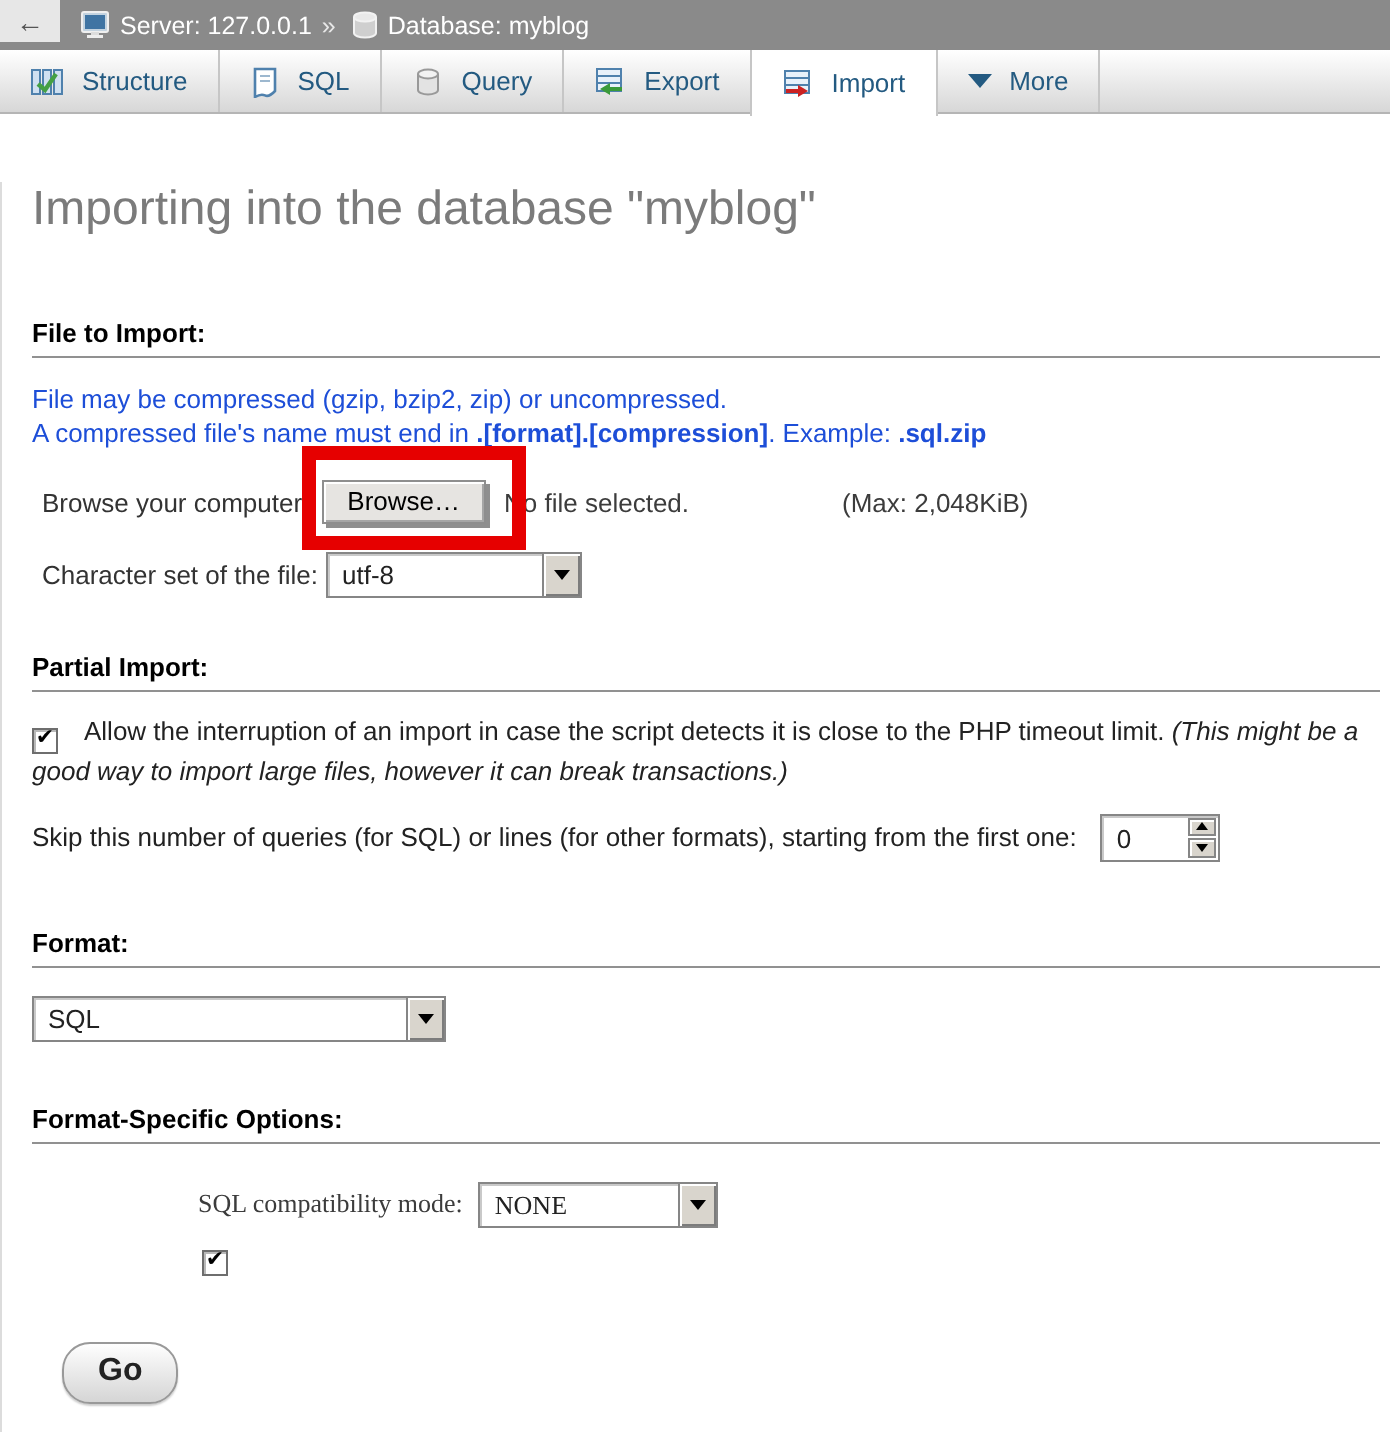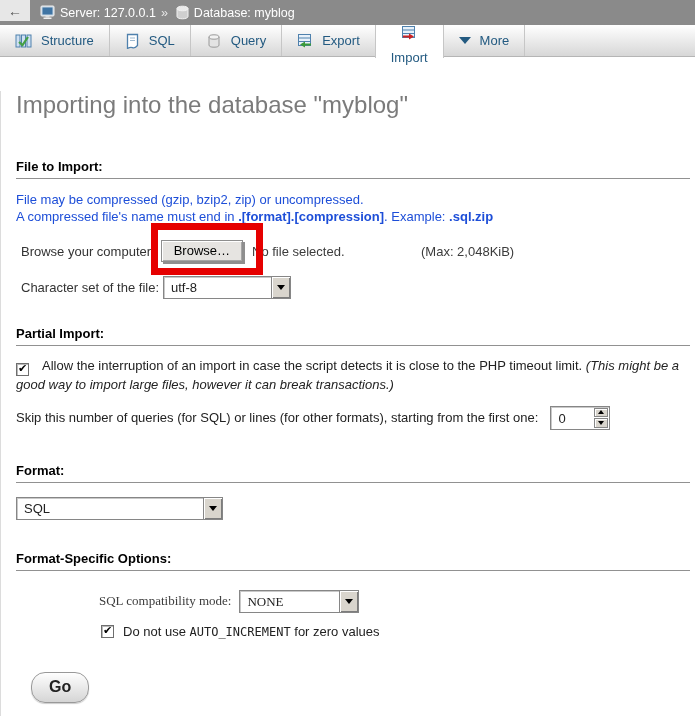--- a/index.html
+++ b/index.html
@@ -33,21 +33,21 @@
   }
   .tab {
     display:flex; align-items:center; gap:9px;
     padding:0 15px; border-right:1px solid #c6c6c6;
     color:#235a81; font-weight:normal; font-size:13px; cursor:pointer;
     white-space:nowrap;
   }
   .tab .ticon { display:inline-flex; }
   .tab.selected {
     background:#fff; position:relative; z-index:2;
-    height:33px; border-left:1px solid #c6c6c6; margin-left:-1px;flex-direction:column;
+    height:33px; border-left:1px solid #c6c6c6; margin-left:-1px;
   }
   .tri-down-more {
     width:0; height:0; border-left:6px solid transparent;
     border-right:6px solid transparent; border-top:7px solid #235a81;
   }
 
   
   .content {
     position:relative; padding:0 5px 0 15px;
     border-left:1px solid #dcdcdc; height:659px;
@@ -309,20 +309,19 @@
       <span class="arrow-btn">
           <span class="tri-down"></span>
         </span>
     </div>
   </div>
 
   <div class="zero-row">
     <span class="cb">
         <span class="mark">✔</span>
       </span>
-    <span><span>Do not use </span><span class="mono">AUTO_INCREMENT</span><span> for zero values</span></span>
   </div>
 
   <div>
     <button class="go-btn">Go</button>
   </div>
 
 </div>
 
 </body></html>

